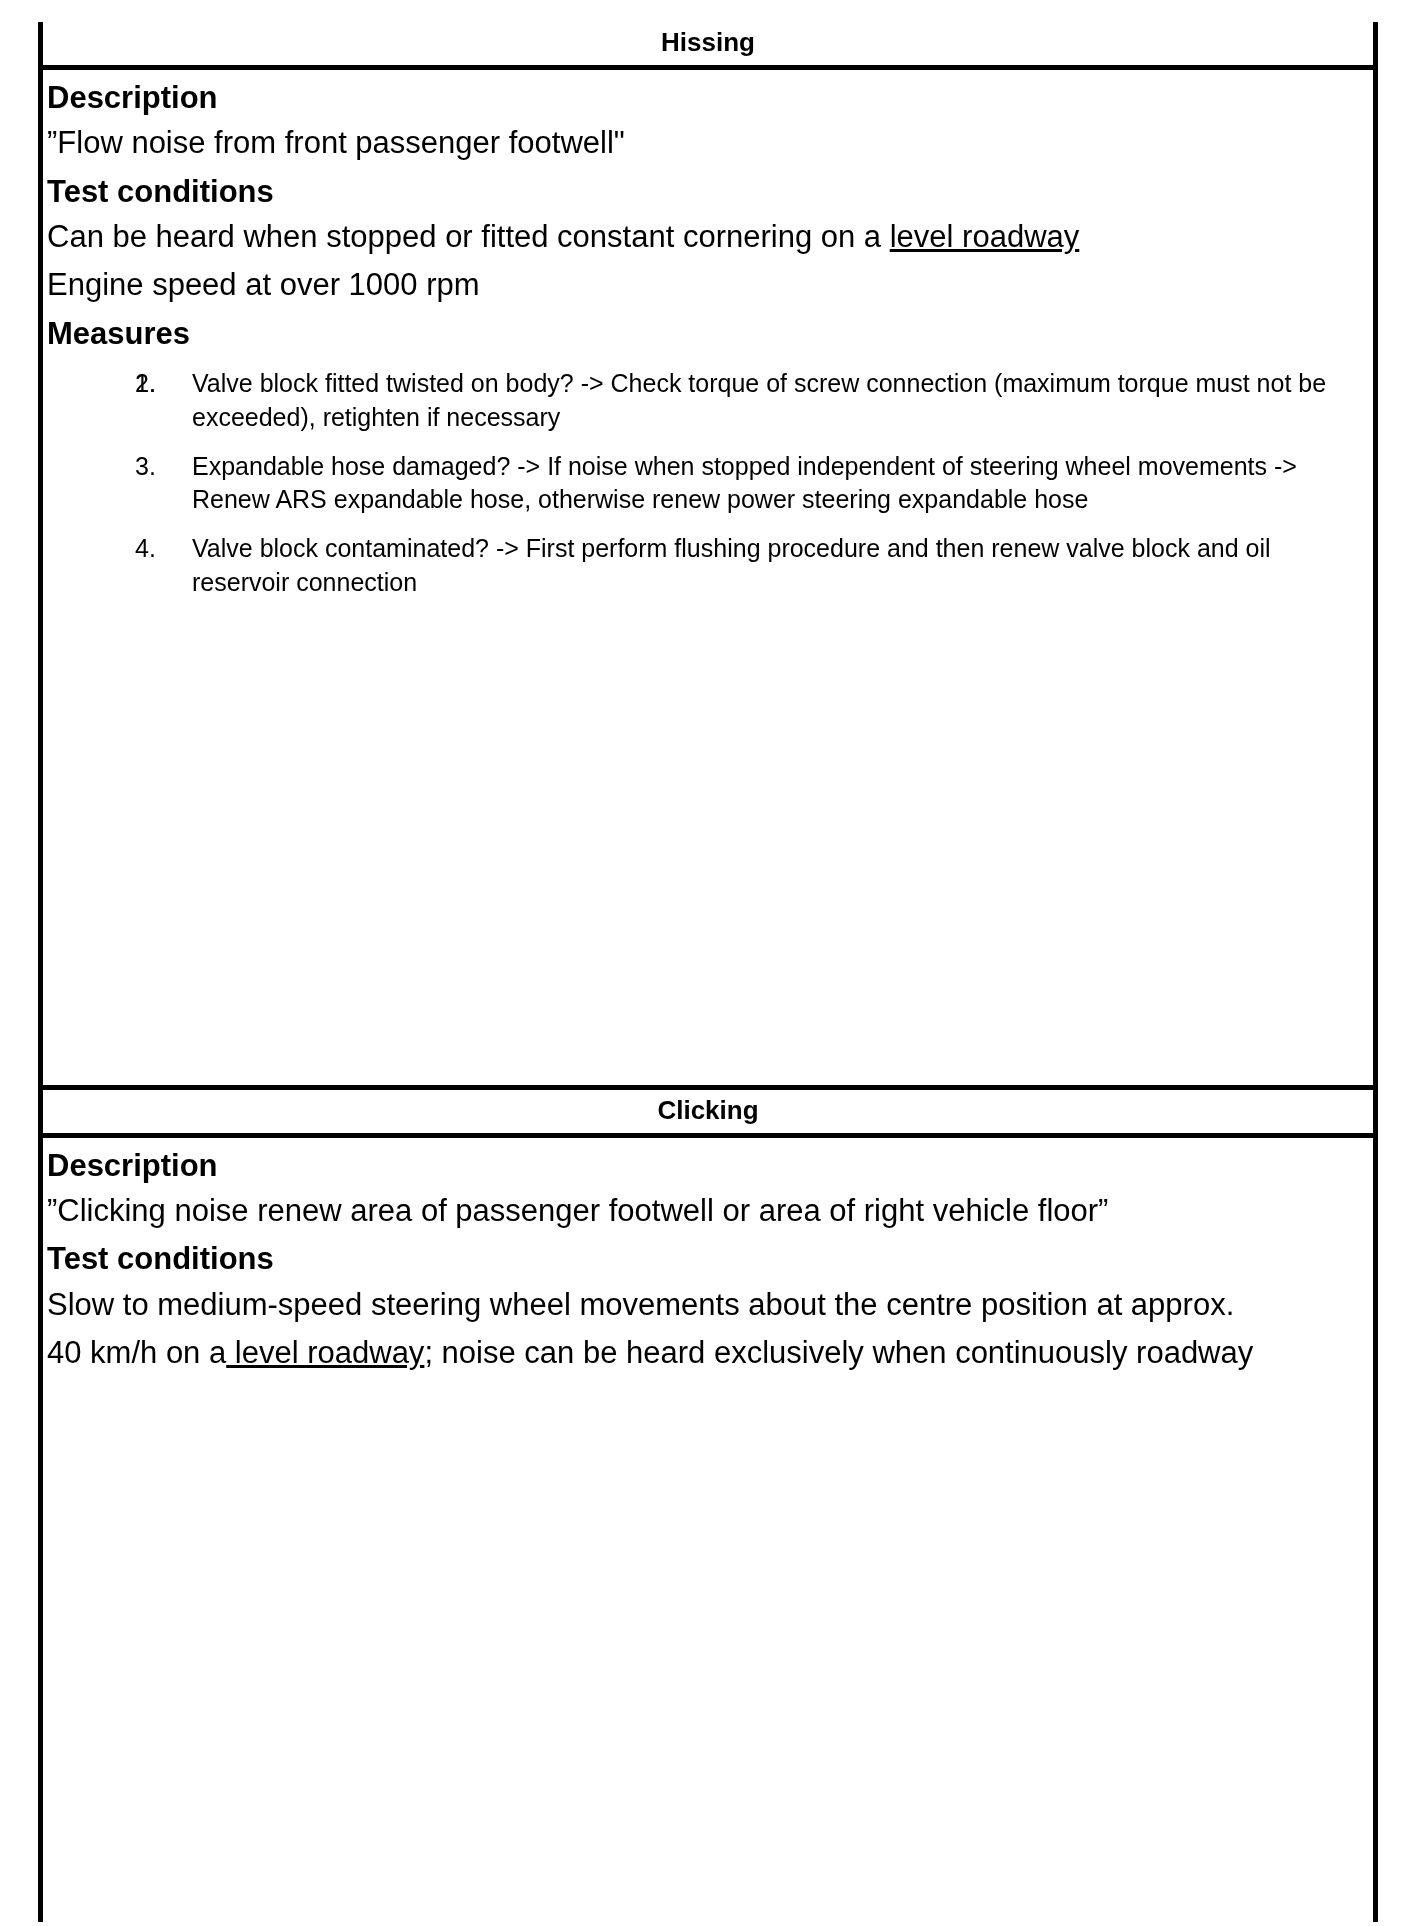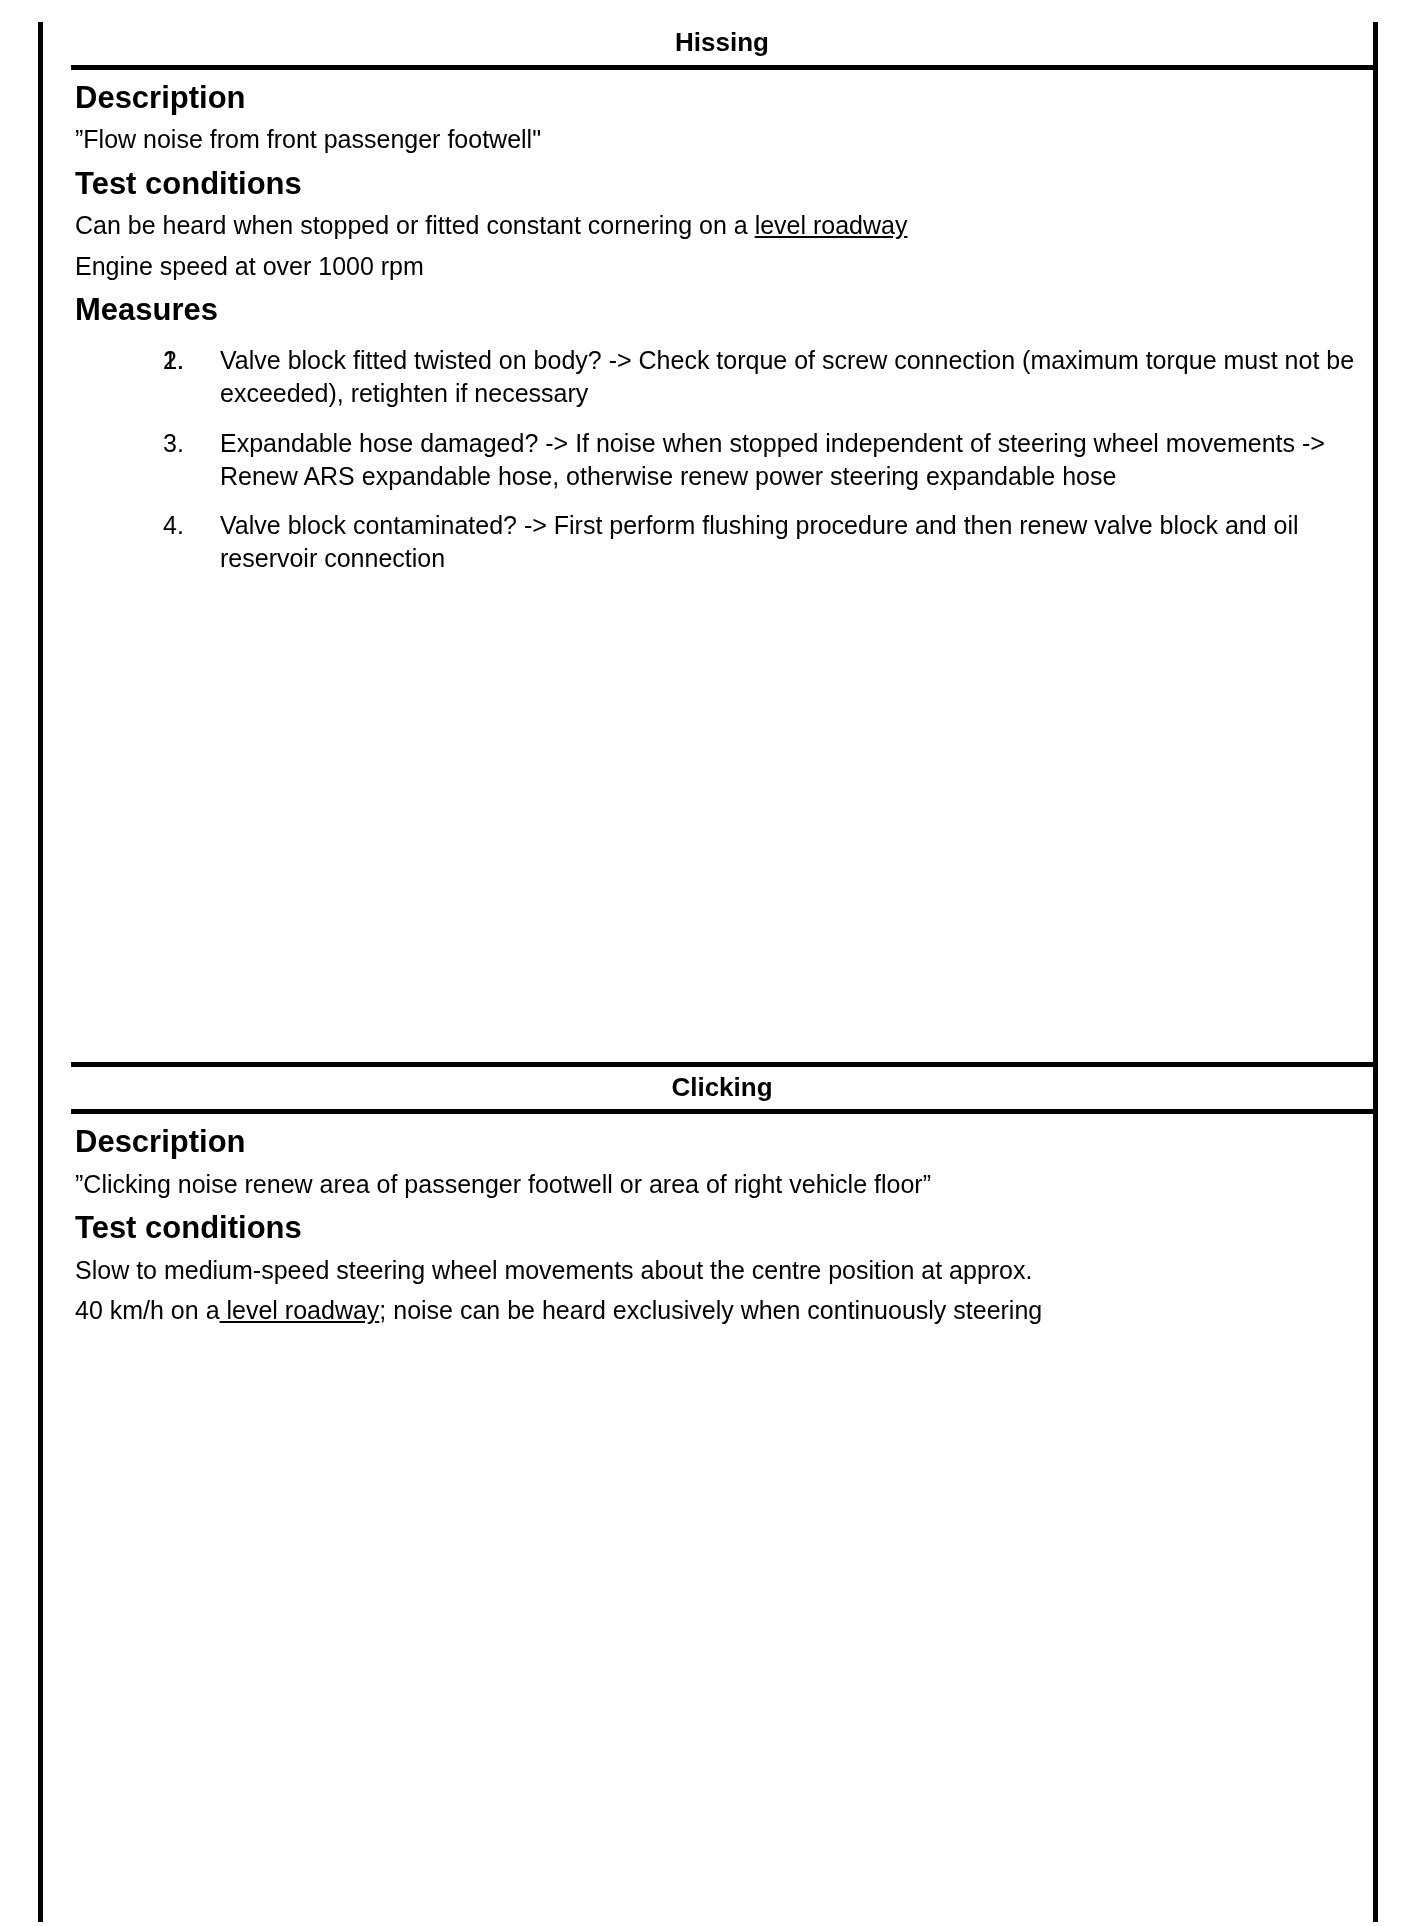--- a/index.html
+++ b/index.html
@@ -29,21 +29,20 @@
     left: 38px;
     top: 22px;
     width: 1340px;
     height: 1900px;
     border-left: 5px solid #000;
     border-right: 5px solid #000;
     box-sizing: border-box;
   }
   .section {
     position: relative;
-    margin-left: 28px;
   }
   .section-title {
     text-align: center;
     font-size: 26px;
     font-weight: bold;
     padding: 6px 0 8px 0;
     line-height: 1.1;
   }
   .rule-thick {
     border-top: 5px solid #000;
@@ -54,21 +53,21 @@
   .body-block {
     padding: 0 0 0 4px;
   }
   .h-label {
     font-size: 31px;
     font-weight: bold;
     line-height: 1.15;
     margin: 10px 0 6px 0;
   }
   .p-text {
-    font-size: 25px;
+    font-size: 31px;
     line-height: 1.3;
     margin: 8px 0 4px 0;
   }
   .p-text .u {
     text-decoration: underline;
     text-align: right;
   }
   ol.measures {
     list-style: none;
     margin: 12px 0 0 0;
@@ -140,18 +139,18 @@
       <div class="rule-thick"></div>
 
       <div class="body-block">
         <div class="h-label">Description</div>
         <div class="p-text">”Clicking noise renew area of passenger footwell or area of right vehicle floor”</div>
 
         <div class="h-label">Test conditions</div>
 
         <div class="p-text"><span>Slow to medium-speed steering wheel movements about the centre position at approx.</span></div>
 
-        <div class="p-text"><span>40 km/h on a</span><span class="u"> level roadway</span><span>; noise can be heard exclusively when continuously steering</span></div>
+        <div class="p-text"><span>40 km/h on a</span><span class="u"> level roadway</span><span>; noise can be heard exclusively when continuously roadway</span></div>
       </div>
     </div>
 
   </div>
 </div>
 
 </body></html>

